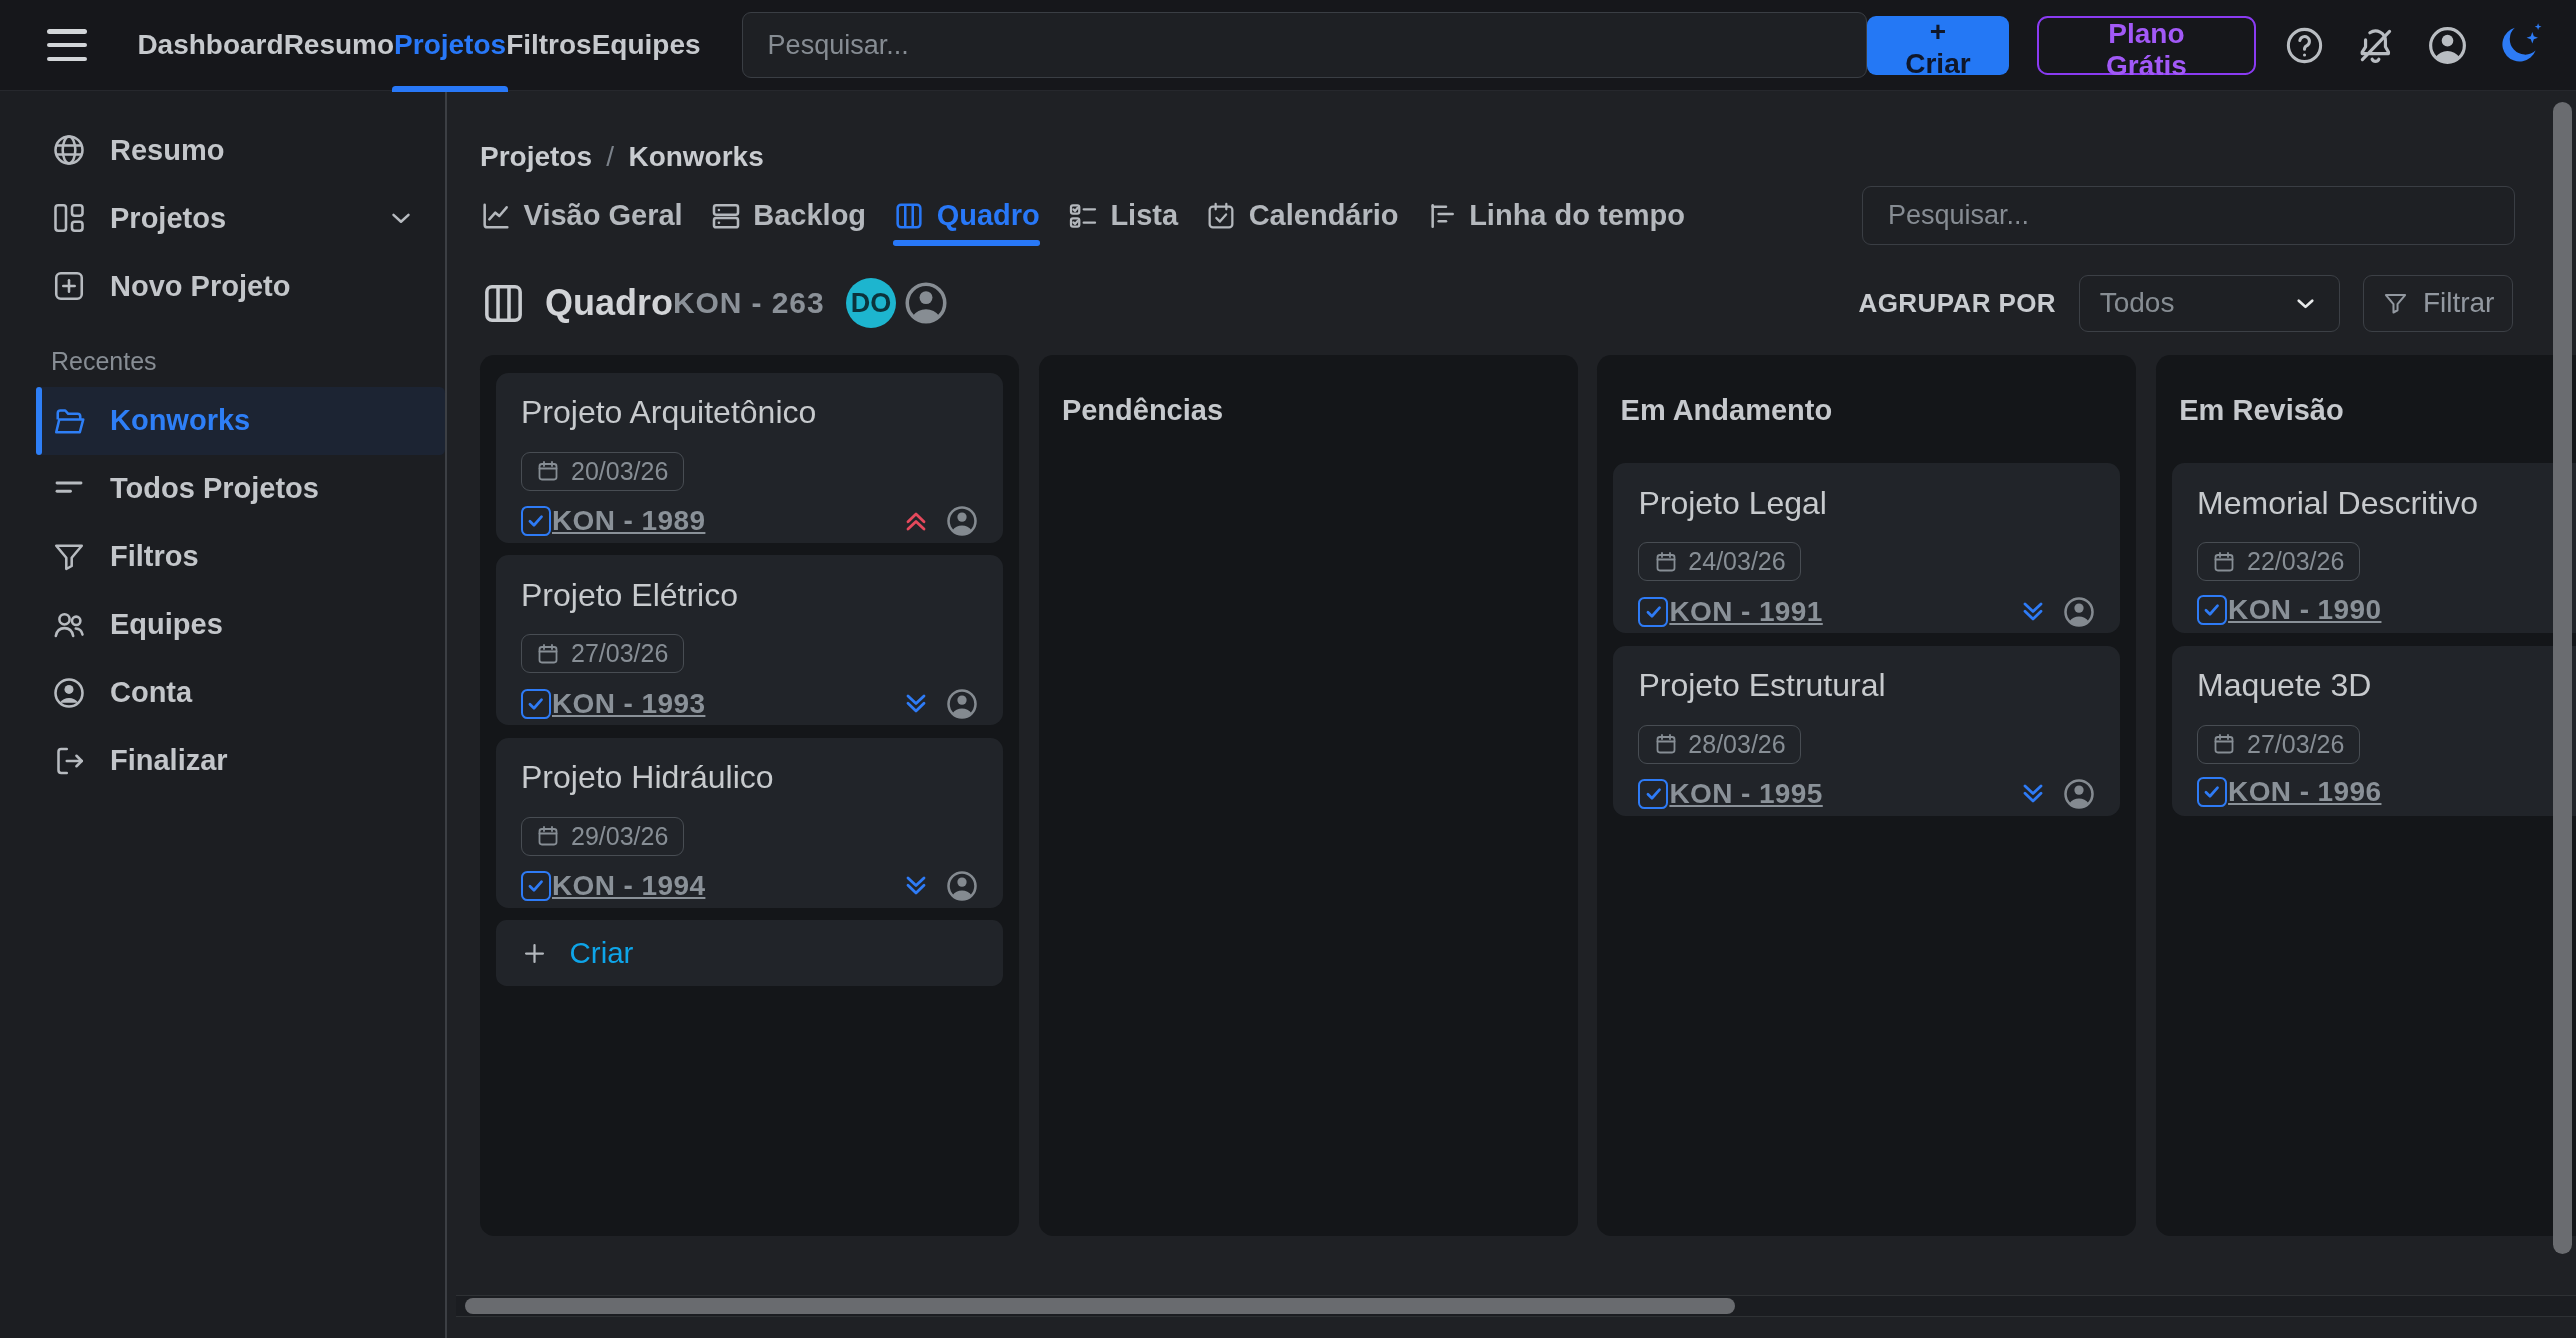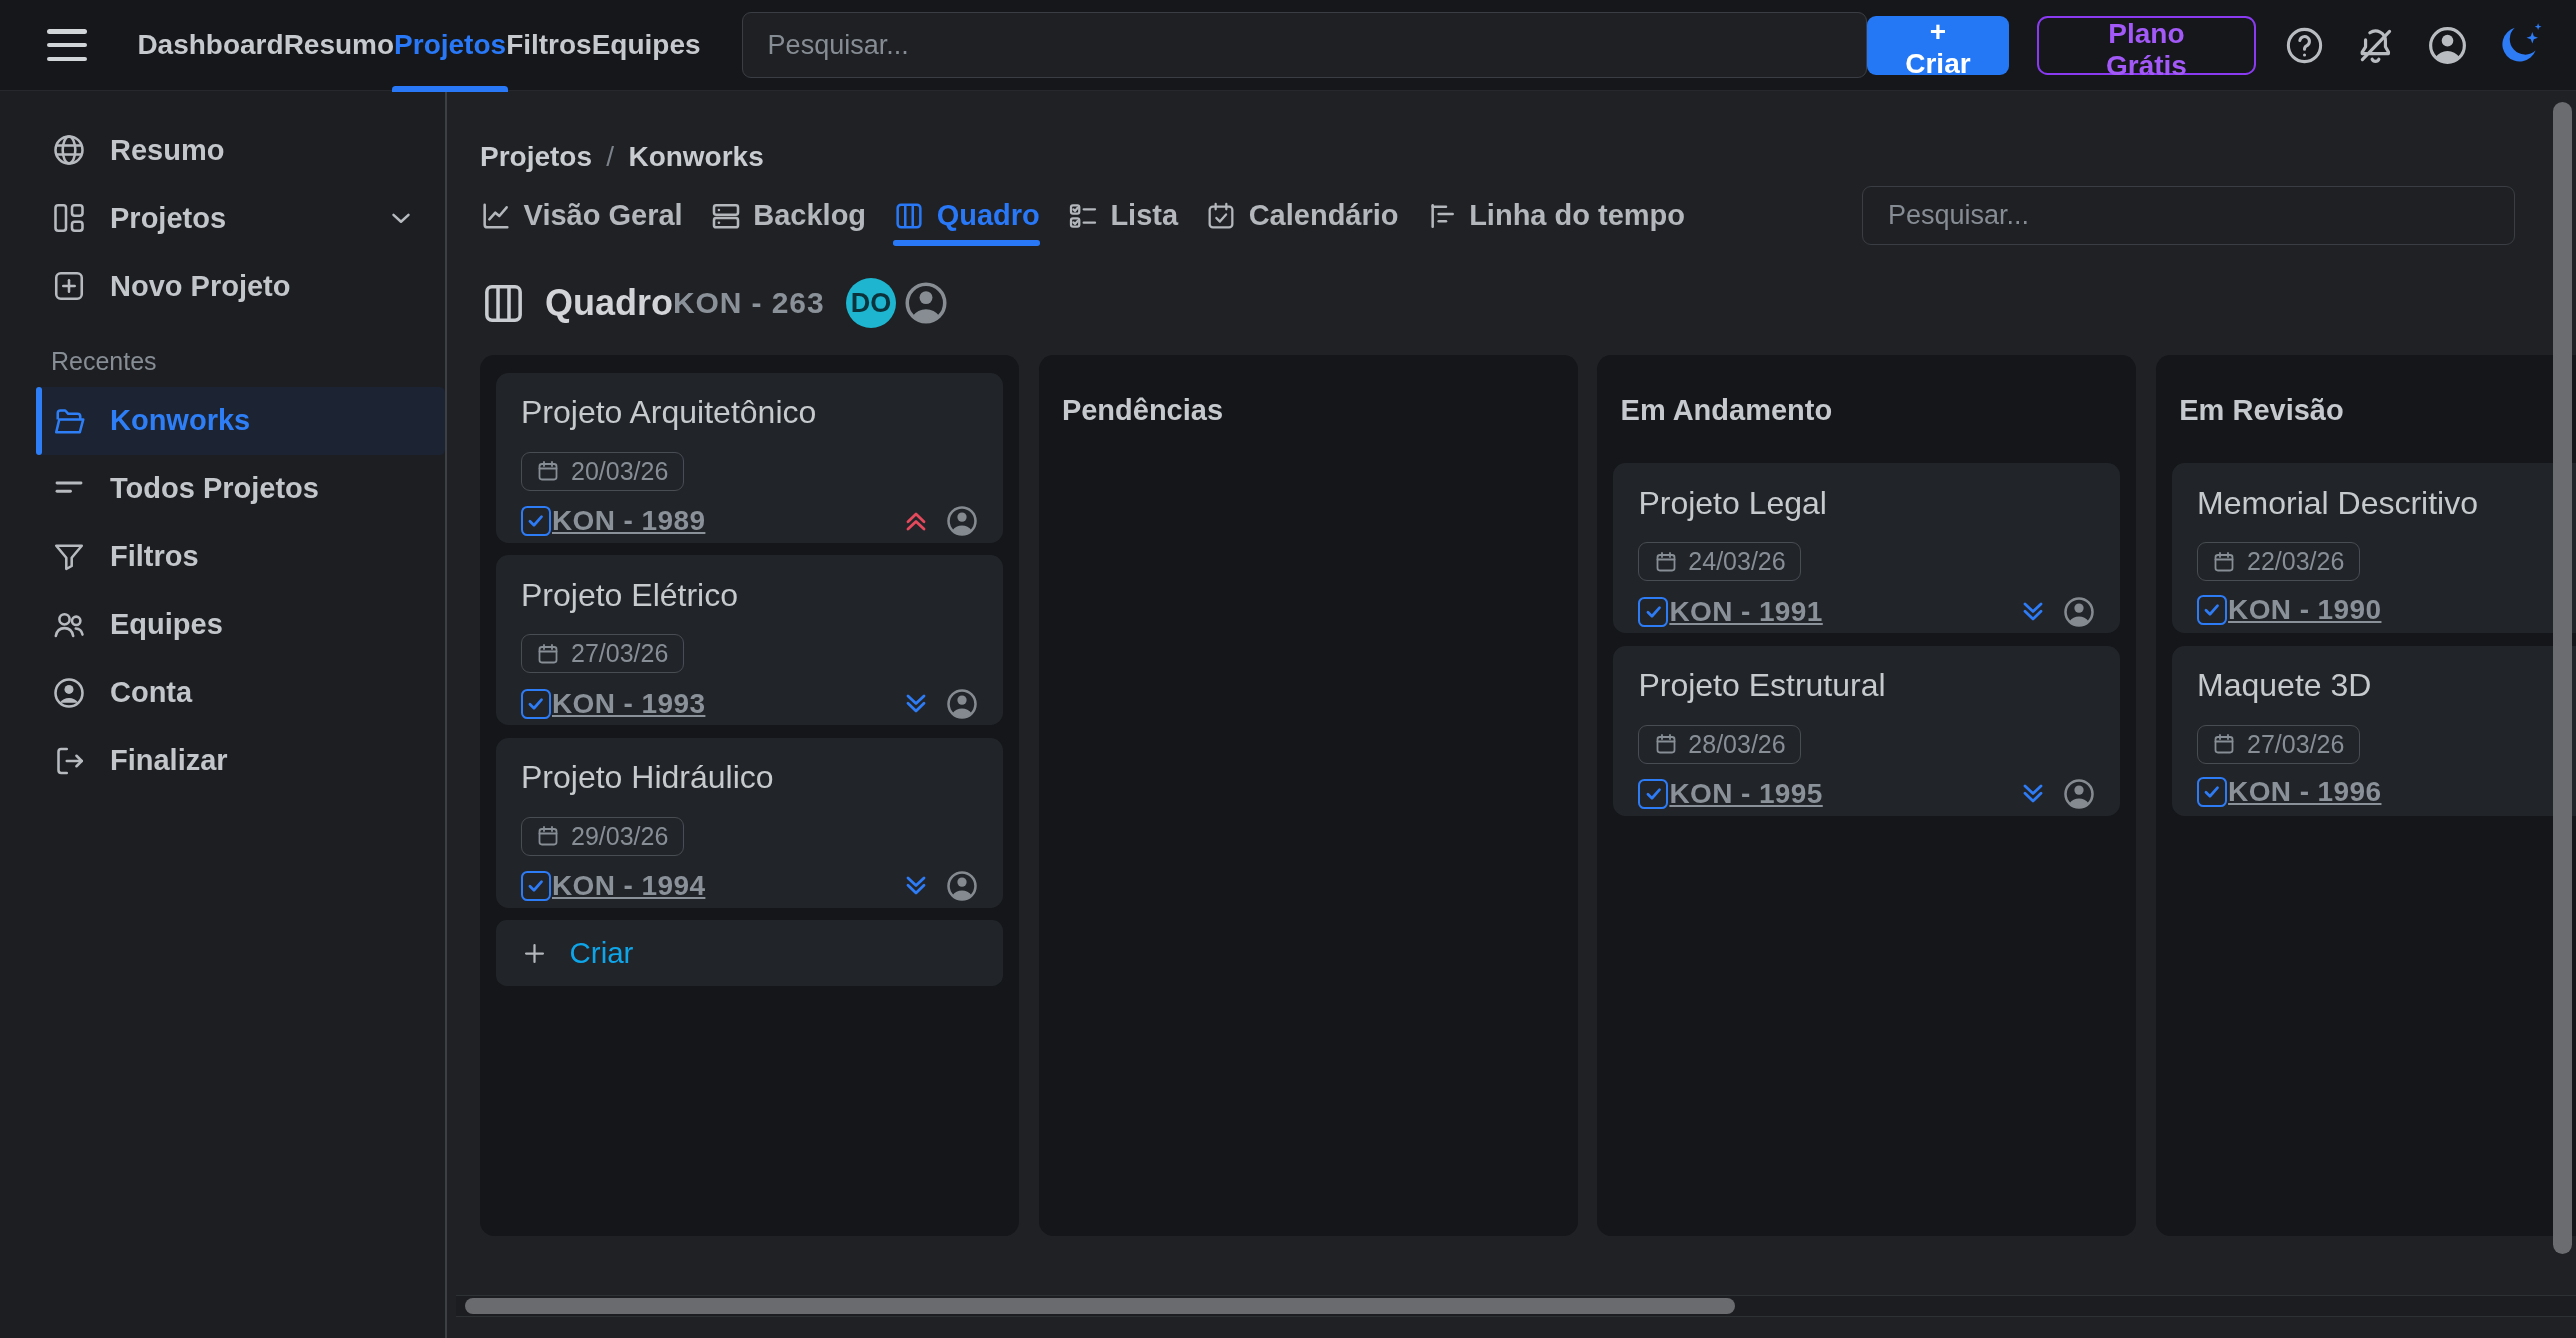--- a/index.html
+++ b/index.html
@@ -25,21 +25,21 @@
   .nav-link.active::after { content:""; position:absolute; left:-1.8px; right:-1.8px; bottom:-1.8px; height:6.3px; background:#2878f8; border-radius:3.6px 3.6px 0 0; }
   .nav-search { margin-left:41px; width:1143px; height:66px; }
   .search-input {
     width:100%; height:100%; background:#1e2024; border:1.8px solid #3a3e44; border-radius:9px;
     color:#c6c9cd; font-size:27px; padding:0 25px; outline:none; font-family:inherit;
   }
   .search-input::placeholder { color:#868c93; }
   .nav-right { margin-left:auto; display:flex; align-items:center; gap:25px; }
   .btn-create {
     height:59px; padding:0 27px; border:none; border-radius:9px; background:#2478f5;
-    color:#ffffff; font-size:28px; font-weight:600; font-family:inherit; cursor:pointer;
+    color:#0f172a; font-size:28px; font-weight:600; font-family:inherit; cursor:pointer;
   }
   .btn-plan {
     height:59px; padding:0 27px; border-radius:10.7px; background:transparent;
     border:2.7px solid #8a3bf2; color:#a259f7; font-size:28px; font-weight:600; font-family:inherit; cursor:pointer; margin-left:3.6px;
   }
   .icon-btn { width:48px; height:48px; display:flex; align-items:center; justify-content:center; color:#b9bdc2; cursor:pointer; background:none; border:none; }
 
   
   .app { display:flex; height:1247px; }
 
@@ -458,20 +458,39 @@
       <h1 class="board-title">Quadro</h1>
       <span class="board-key">KON - 263</span>
       <div class="avatars">
         <div class="avatar-initials">DO</div>
         <span class="avatar-person">
           <svg width="50" height="50" viewBox="0 0 24 24" fill="none" stroke="currentColor" stroke-width="1.7">
               <use href="#i-user"></use>
             </svg>
         </span>
       </div>
+      <div class="toolbar-right">
+        <span class="group-label">AGRUPAR POR</span>
+        <div class="select">
+          <span class="sel-value">Todos</span>
+          <span class="sel-chevron">
+              <svg width="27" height="27" viewBox="0 0 24 24" fill="none" stroke="currentColor" stroke-width="2.4" stroke-linecap="round" stroke-linejoin="round">
+                <use href="#i-chevron-down"></use>
+              </svg>
+            </span>
+        </div>
+        <button class="btn-filter">
+          <span>
+              <svg width="27" height="27" viewBox="0 0 24 24" fill="none" stroke="currentColor" stroke-width="1.8" stroke-linejoin="round">
+                <use href="#i-funnel"></use>
+              </svg>
+            </span>
+          <span>Filtrar</span>
+        </button>
+      </div>
     </div>
 
     <div class="board">
 
       <section class="column">
 
         <article class="card">
           <div class="card-title">Projeto Arquitetônico</div>
           <div class="date-chip">
             <span class="cicon">

